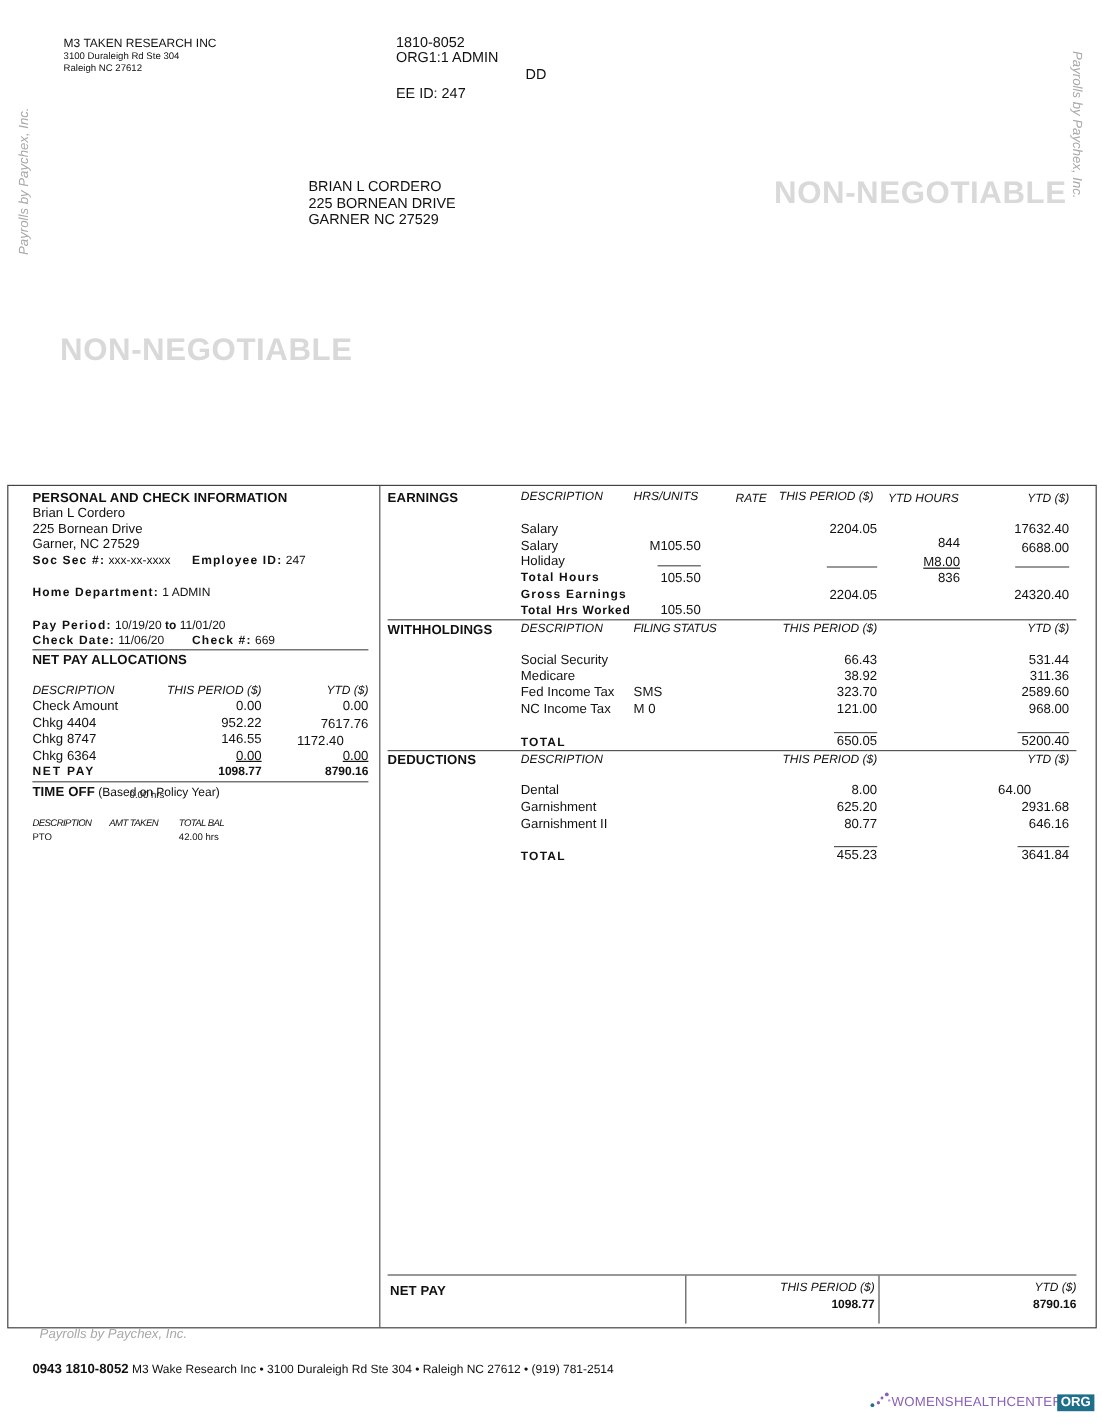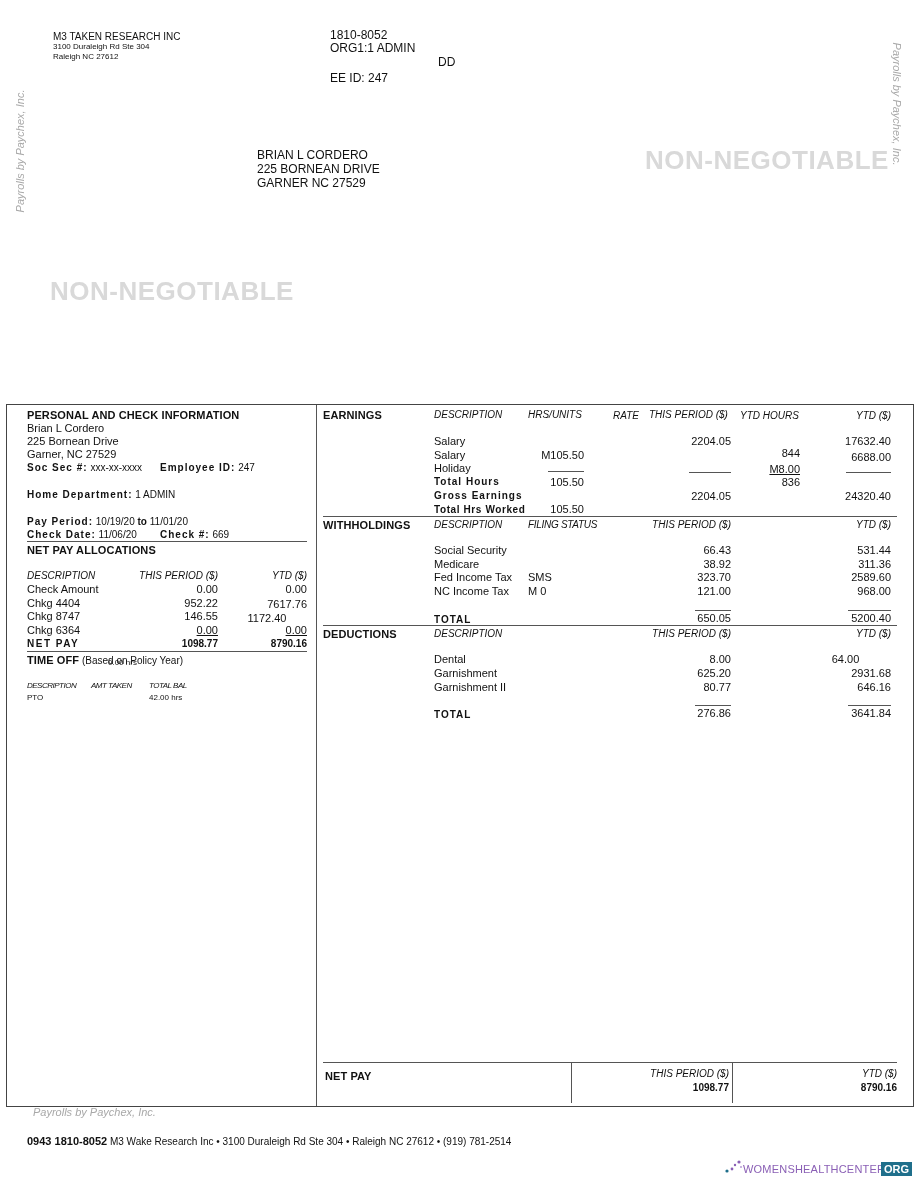--- a/index.html
+++ b/index.html
@@ -194,21 +194,21 @@
 <div class="abs t11 r" style="left:630px;top:667px;width:101px;">625.20</div>
 <div class="abs t11 r" style="left:800px;top:667px;width:91px;">2931.68</div>
 
 <div class="abs t11" style="left:434px;top:681px;">Garnishment II</div>
 <div class="abs t11 r" style="left:630px;top:681px;width:101px;">80.77</div>
 <div class="abs t11 r" style="left:800px;top:681px;width:91px;">646.16</div>
 
 <div class="line" style="left:695px;top:705px;width:36px;"></div>
 <div class="line" style="left:848px;top:705px;width:43px;"></div>
 <div class="abs lbl" style="left:434px;top:709px;">TOTAL</div>
-<div class="abs t11 r" style="left:630px;top:707px;width:101px;">276.86</div>
+<div class="abs t11 r" style="left:630px;top:707px;width:101px;">455.23</div>
 <div class="abs t11 r" style="left:800px;top:707px;width:91px;">3641.84</div>
 
 <div class="line" style="left:323px;top:1062px;width:574px;"></div>
 <div class="vline" style="left:571px;top:1063px;height:40px;"></div>
 <div class="vline" style="left:732px;top:1063px;height:40px;"></div>
 <div class="abs hdr" style="left:325px;top:1070px;">NET PAY</div>
 <div class="abs it r" style="left:600px;top:1068px;width:129px;">THIS PERIOD ($)</div>
 <div class="abs t10 r" style="left:600px;top:1082px;width:129px;font-weight:bold;">1098.77</div>
 <div class="abs it r" style="left:760px;top:1068px;width:137px;">YTD ($)</div>
 <div class="abs t10 r" style="left:760px;top:1082px;width:137px;font-weight:bold;">8790.16</div>

